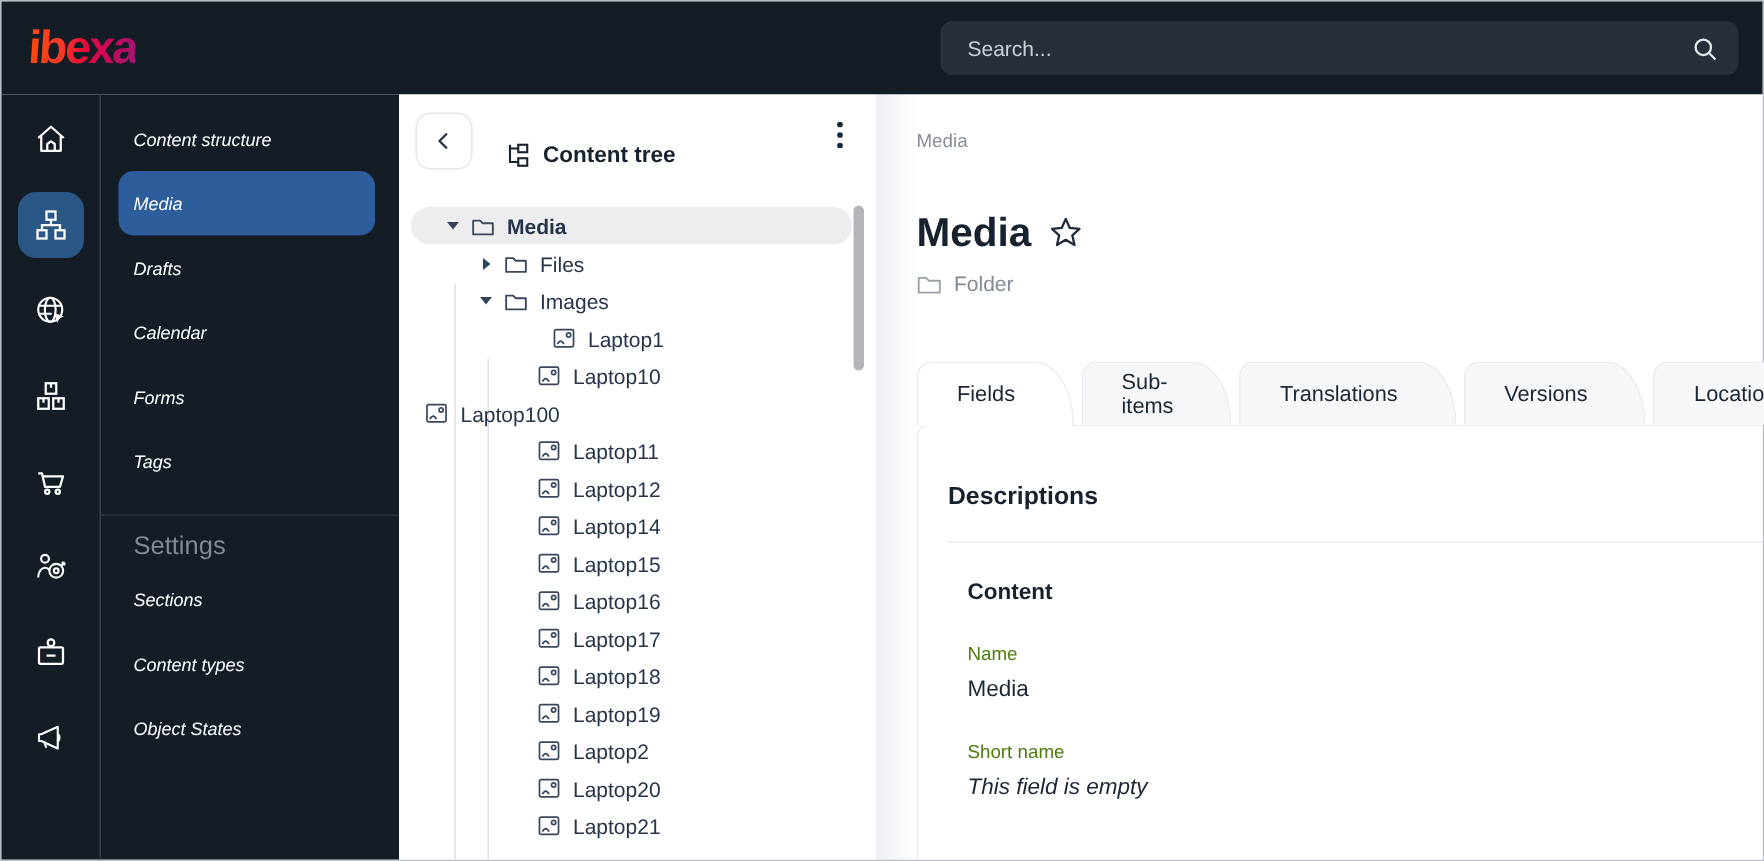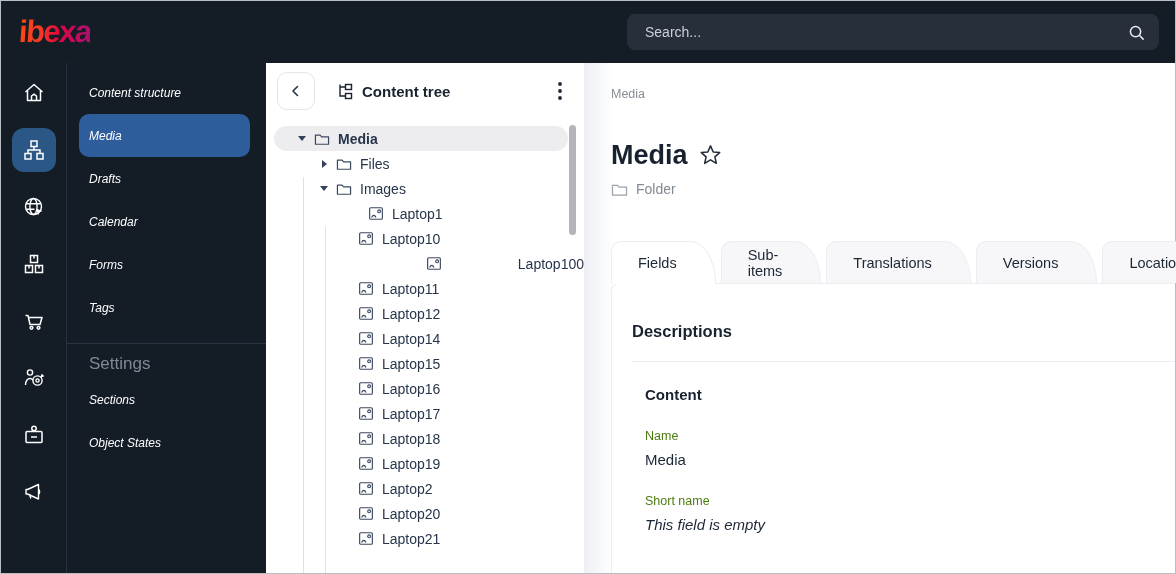--- a/index.html
+++ b/index.html
@@ -30,21 +30,21 @@
 
   
   .menu { width:199px; flex:0 0 199px; background:#141c26; padding-top:8px; color:#fff; }
   .menu-item { height:43px; display:flex; align-items:center; padding-left:22px; font-size:12px; cursor:pointer;font-style:italic; }
   .menu-item.active { background:#2e5d9c; border-radius:10px; margin:0 16px 0 12px; padding-left:10px; }
   .menu-divider { border-top:1px solid #2a3442; margin:14px 0 6px; }
   .menu-label { padding-left:22px; font-size:17px; color:#7f8a96; height:28px; display:flex; align-items:center; }
 
   
   .tree-panel { width:318px; flex:0 0 318px; background:#fff; display:flex; flex-direction:column; position:relative; }
-  .tree-header { height:56px; flex:0 0 56px; display:flex; align-items:center; padding:0 12px 0 11px; }
+  .tree-header { height:56px; flex:0 0 56px; display:flex; padding:0 12px 0 11px;margin-top:12px; }
   .collapse-btn { width:38px; height:38px; border:1px solid #e3e5ea; border-radius:10px; background:#fff;
                   display:flex; align-items:center; justify-content:center; cursor:pointer; color:#2a3442; }
   .tree-title { display:flex; align-items:center; gap:8px; margin-left:22px; font-size:15px; font-weight:700; color:#18222f; }
   .kebab { margin-left:auto; width:24px; height:30px; display:flex; align-items:center; justify-content:center;
            background:none; border:none; cursor:pointer; color:#1c2736; }
   .tree-body { flex:1; position:relative; padding-top:7px; overflow:hidden; }
   .guide { position:absolute; width:1px; background:#dfe1e6; }
   .guide-1 { left:37px; top:58px; bottom:0; }
   .guide-2 { left:59px; top:108px; bottom:0; }
   .tree-row { height:25px; display:flex; align-items:center; font-size:14px; color:#27354a; cursor:pointer; position:relative; }
@@ -169,20 +169,21 @@
           <div class="menu-item active">Media</div>
           <div class="menu-item">Drafts</div>
           <div class="menu-item">Calendar</div>
           <div class="menu-item">Forms</div>
           <div class="menu-item">Tags</div>
         </div>
       <div class="menu-divider"></div>
       <div class="menu-label">Settings</div>
       <div id="menu-settings-items">
           <div class="menu-item">Sections</div>
+          <div class="menu-item">Content types</div>
           <div class="menu-item">Object States</div>
         </div>
     </nav>
 
     <aside class="tree-panel">
       <div class="tree-header">
         <button class="collapse-btn">
           <svg width="16" height="16" viewBox="0 0 16 16" fill="none" stroke="currentColor" stroke-width="1.6" stroke-linecap="round" stroke-linejoin="round">
             <polyline points="9.5,3.5 5,8 9.5,12.5"></polyline>
           </svg>
@@ -255,21 +256,21 @@
               <span class="caret"></span>
               <span class="t-icon">
                 <svg width="16" height="15" viewBox="0 0 18 17" fill="none" stroke="currentColor" stroke-width="1.3">
                   <rect x="1.8" y="2" width="14.4" height="13" rx="1.2"></rect>
                   <circle cx="12.5" cy="6" r="1.6"></circle>
                   <path d="M4 13 C5.6 9.8 7.4 9.8 9 13"></path>
                 </svg>
               </span>
               <span>Laptop10</span>
             </div>
-            <div class="tree-row" style="padding-left: 75px; justify-content: space-between;">
+            <div class="tree-row" style="">
               <span class="caret"></span>
               <span class="t-icon">
                 <svg width="16" height="15" viewBox="0 0 18 17" fill="none" stroke="currentColor" stroke-width="1.3">
                   <rect x="1.8" y="2" width="14.4" height="13" rx="1.2"></rect>
                   <circle cx="12.5" cy="6" r="1.6"></circle>
                   <path d="M4 13 C5.6 9.8 7.4 9.8 9 13"></path>
                 </svg>
               </span>
               <span>Laptop100</span>
             </div>

